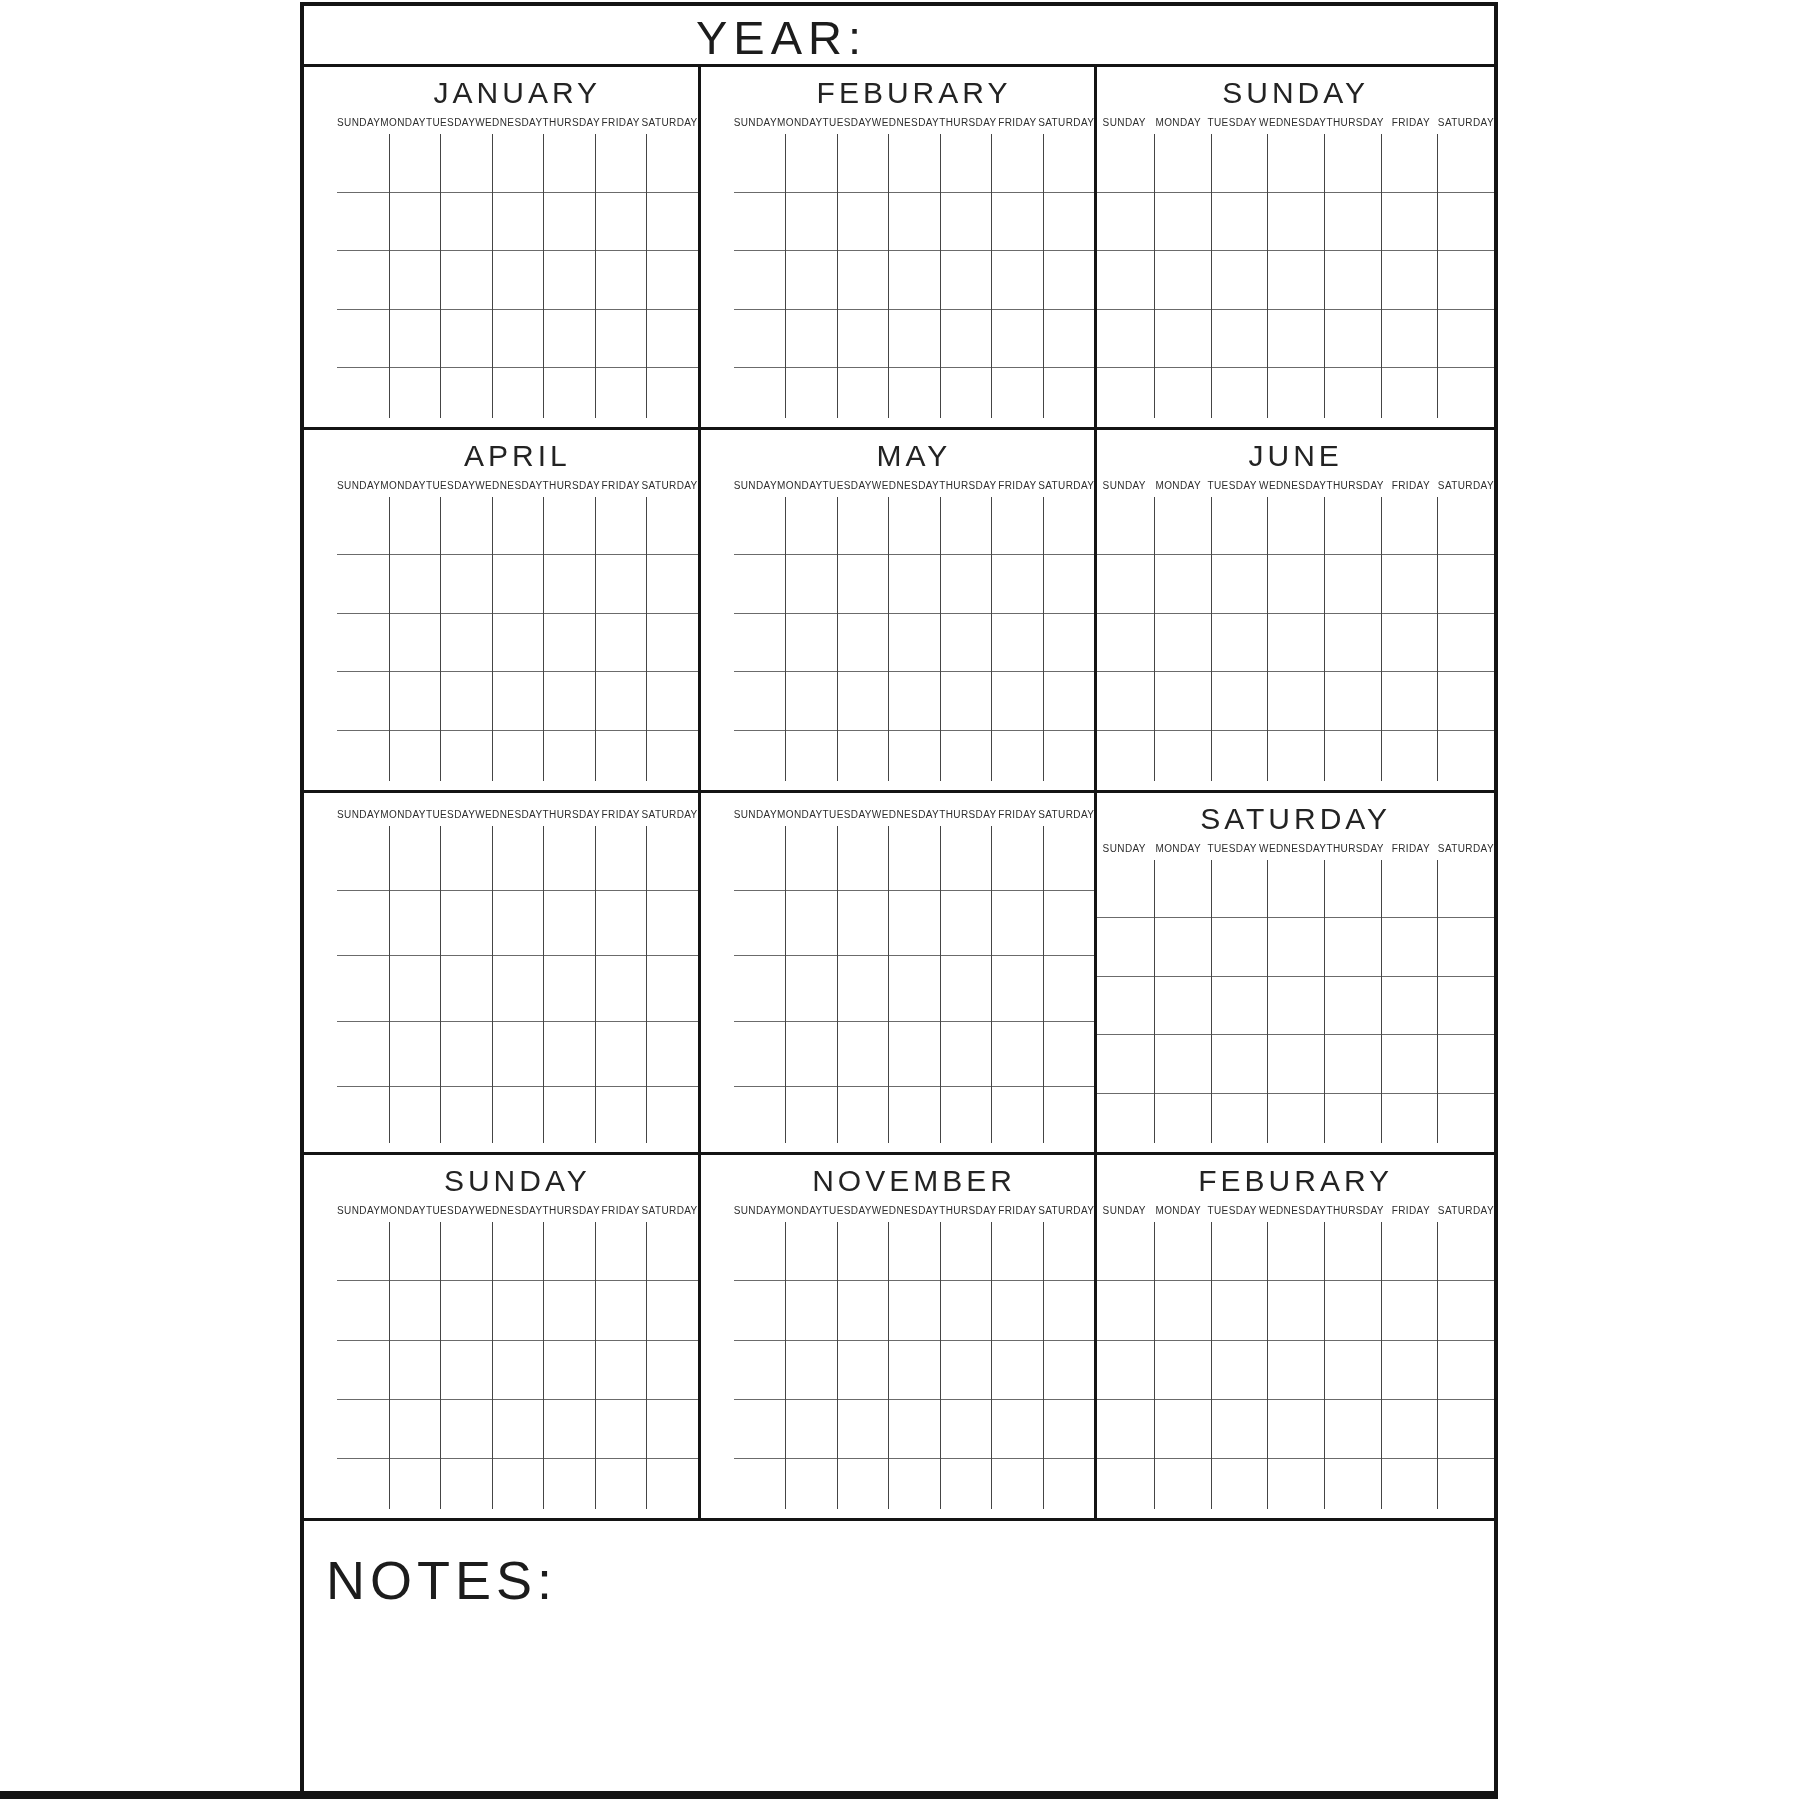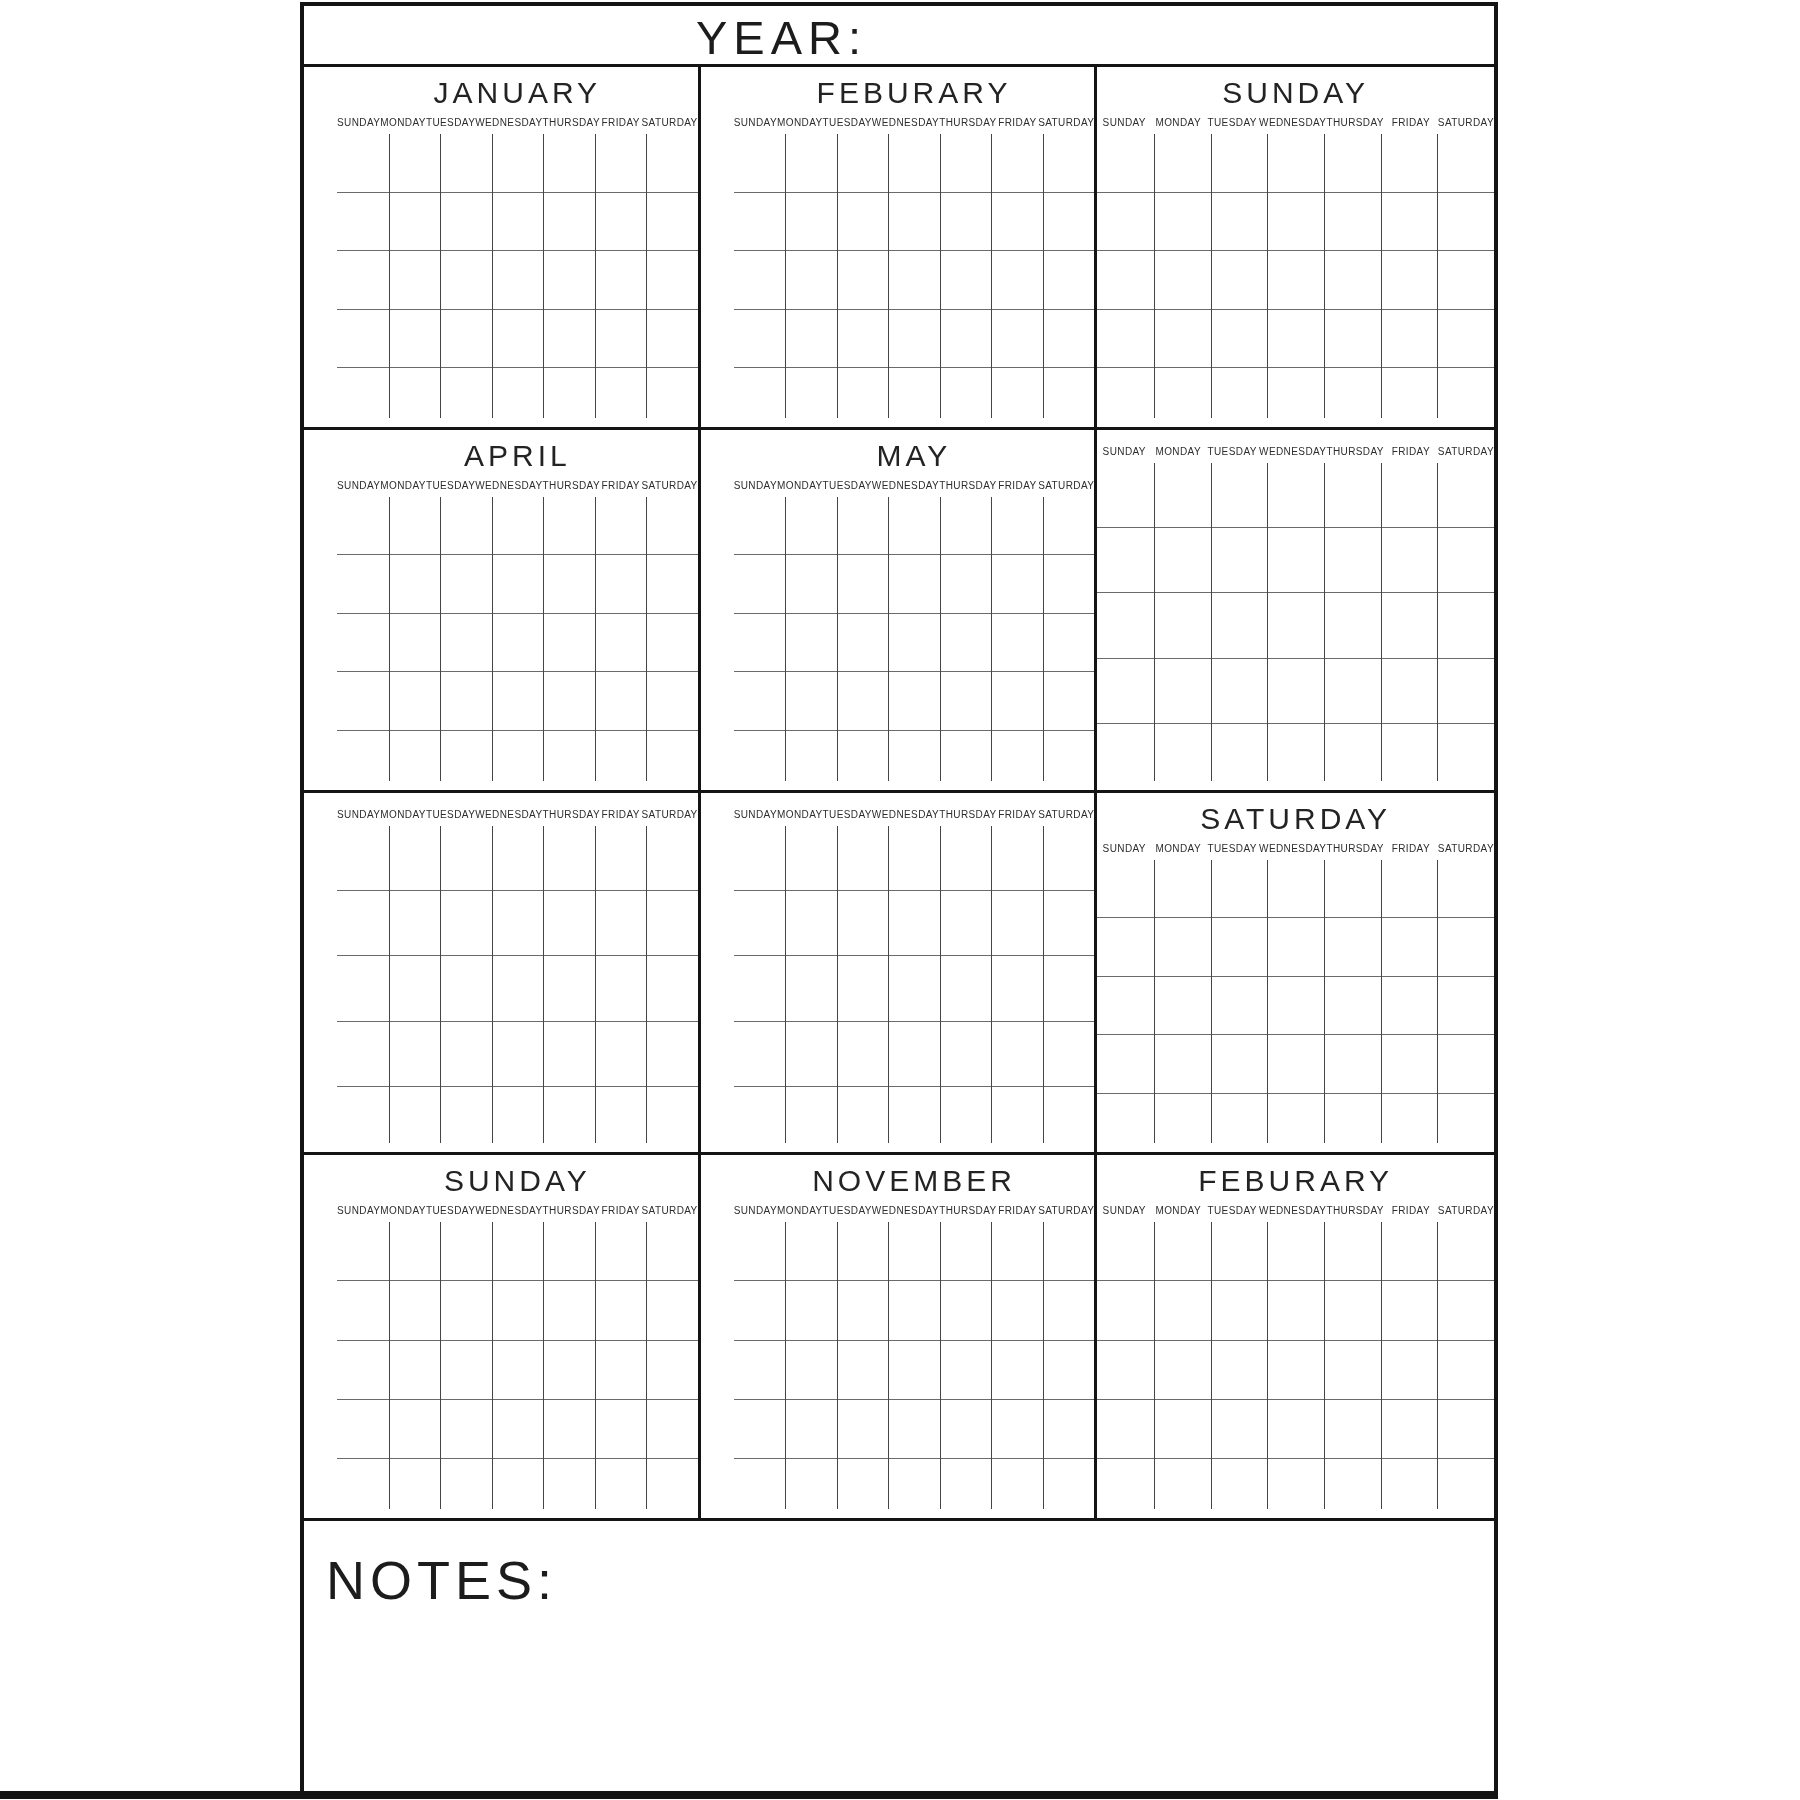--- a/index.html
+++ b/index.html
@@ -249,20 +249,21 @@
           <div class="vline" style="left: calc(14.2857%);"></div>
           <div class="vline" style="left: calc(28.5714%);"></div>
           <div class="vline" style="left: calc(42.8571%);"></div>
           <div class="vline" style="left: calc(57.1429%);"></div>
           <div class="vline" style="left: calc(71.4286%);"></div>
           <div class="vline" style="left: calc(85.7143%);"></div>
         </div>
   </div>
 
   <div class="month bB">
+    <div class="month-title">JUNE</div>
     <div class="day-names">
           <span class="day-name">SUNDAY</span>
           <span class="day-name">MONDAY</span>
           <span class="day-name">TUESDAY</span>
           <span class="day-name">WEDNESDAY</span>
           <span class="day-name">THURSDAY</span>
           <span class="day-name">FRIDAY</span>
           <span class="day-name">SATURDAY</span>
         </div>
     <div class="month-grid">

